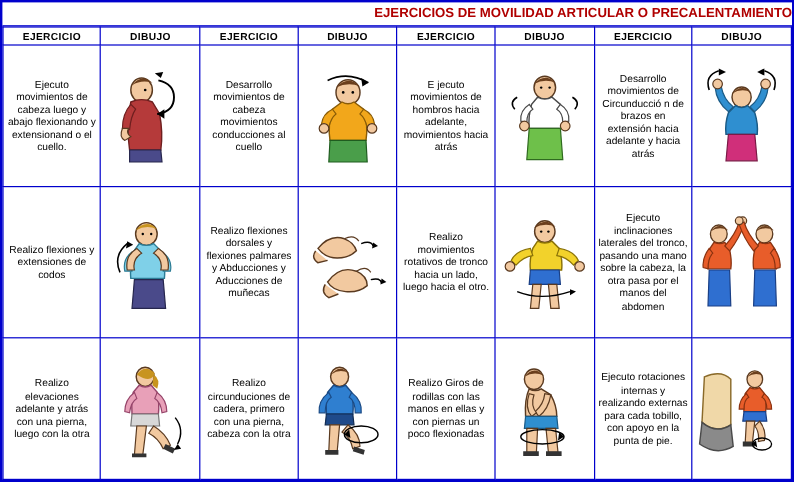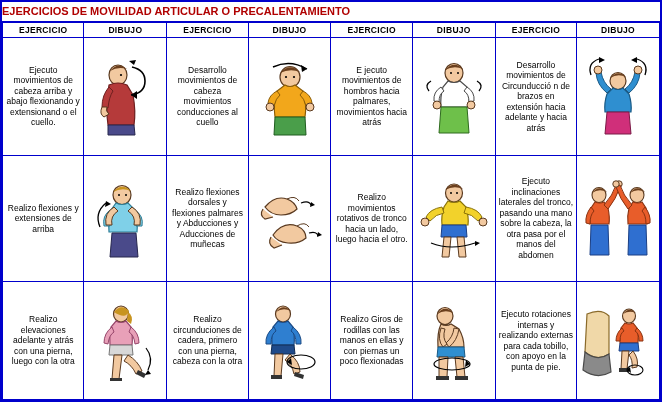--- a/index.html
+++ b/index.html
@@ -10,21 +10,21 @@
     overflow:hidden;
   }
   .sheet{
     width:662px;height:402px;
     box-sizing:border-box;
     border:2px solid #0000cc;
     background:#ffffff;
     display:flex;flex-direction:column;
   }
   .title{
-    text-align:left;
+    text-align:right;
     color:#b00000;
     font-weight:bold;
     font-size:11px;
     line-height:13px;
     padding:3px 0 3px 0;
     border-bottom:1px solid #0000cc;
   }
   .title .l1{display:block;}
   .title .l2{display:block;}
   table{
@@ -96,21 +96,21 @@
         <th>DIBUJO</th>
         <th>EJERCICIO</th>
         <th>DIBUJO</th>
         <th>EJERCICIO</th>
         <th>DIBUJO</th>
       </tr>
     </thead>
     <tbody>
 
       <tr>
-        <td class="txt">Ejecuto movimientos de cabeza arriba y abajo flexionando y extensionand o el cuello.</td>
+        <td class="txt">Ejecuto movimientos de cabeza luego y abajo flexionando y extensionand o el cuello.</td>
         <td class="draw">
           <div class="fig">
             <svg width="74" height="82" viewBox="0 0 74 82">
               <ellipse cx="30" cy="20" rx="9" ry="10" fill="#f2c9a0" stroke="#5a3a20" stroke-width="1.2"></ellipse>
               <path d="M22 16 q8 -10 17 -2 q-9 -3 -17 2z" fill="#6b3f1d"></path>
               <circle cx="33" cy="20" r="1.1" fill="#000"></circle>
               <path d="M21 30 q9 -4 18 0 l6 10 q3 16 1 30 l-26 0 q-3 -20 1 -40z" fill="#b53a3a" stroke="#6e1f1f" stroke-width="1.2"></path>
               <path d="M21 32 q-7 8 -7 20 l6 1 q1 -11 5 -17z" fill="#b53a3a" stroke="#6e1f1f" stroke-width="1"></path>
               <path d="M14 52 q-3 7 2 10 l5 -3 q-4 -3 -2 -7z" fill="#f2c9a0" stroke="#5a3a20" stroke-width="1"></path>
               <path d="M20 70 l26 0 l1 10 l-27 0z" fill="#4a4a8a" stroke="#26264d" stroke-width="1"></path>
@@ -134,21 +134,21 @@
               <path d="M50 36 q8 4 9 12 l-6 3 q-2 -8 -6 -11z" fill="#f2a71b" stroke="#8a5c07" stroke-width="1"></path>
               <circle cx="17" cy="52" r="4" fill="#f2c9a0" stroke="#5a3a20" stroke-width="1"></circle>
               <circle cx="57" cy="52" r="4" fill="#f2c9a0" stroke="#5a3a20" stroke-width="1"></circle>
               <path d="M22 62 l30 0 l1 18 l-32 0z" fill="#4a9e4a" stroke="#1f5c1f" stroke-width="1"></path>
               <path d="M20 12 q17 -8 34 2" fill="none" stroke="#000" stroke-width="1.4"></path>
               <path d="M54 14 l-6 -4 l1 7z" fill="#000"></path>
             </svg>
           </div>
         </td>
 
-        <td class="txt">E jecuto movimientos de hombros hacia palmares, movimientos hacia atrás</td>
+        <td class="txt">E jecuto movimientos de hombros hacia adelante, movimientos hacia atrás</td>
         <td class="draw">
           <div class="fig">
             <svg width="74" height="82" viewBox="0 0 74 82">
               <ellipse cx="37" cy="18" rx="9" ry="9.5" fill="#f2c9a0" stroke="#5a3a20" stroke-width="1.2"></ellipse>
               <path d="M28 15 q9 -10 18 -1 q-9 -4 -18 1z" fill="#6b3f1d"></path>
               <circle cx="34" cy="18" r="1" fill="#000"></circle>
                 <circle cx="41" cy="18" r="1" fill="#000"></circle>
               <path d="M31 26 q6 3 12 0 l7 6 q3 11 2 20 l-28 0 q-1 -10 2 -20z" fill="#ffffff" stroke="#4a4a4a" stroke-width="1.2"></path>
               <path d="M24 32 q-8 5 -7 14 l5 1 q0 -8 5 -11z" fill="#ffffff" stroke="#4a4a4a" stroke-width="1"></path>
               <path d="M50 32 q8 5 7 14 l-5 1 q0 -8 -5 -11z" fill="#ffffff" stroke="#4a4a4a" stroke-width="1"></path>
@@ -176,21 +176,21 @@
               <path d="M10 20 q-4 -12 8 -16" fill="none" stroke="#000" stroke-width="1.3"></path>
               <path d="M18 2 l6 3 l-6 3z" fill="#000"></path>
               <path d="M64 20 q4 -12 -8 -16" fill="none" stroke="#000" stroke-width="1.3"></path>
               <path d="M56 2 l-6 3 l6 3z" fill="#000"></path>
             </svg>
           </div>
         </td>
       </tr>
 
       <tr>
-        <td class="txt">Realizo flexiones y extensiones de arriba</td>
+        <td class="txt">Realizo flexiones y extensiones de codos</td>
         <td class="draw">
           <div class="fig">
             <svg width="74" height="82" viewBox="0 0 74 82">
               <ellipse cx="34" cy="18" rx="9" ry="9.5" fill="#f2c9a0" stroke="#5a3a20" stroke-width="1.2"></ellipse>
               <path d="M25 15 q9 -10 18 -1 q-9 -4 -18 1z" fill="#c8941f"></path>
               <circle cx="31" cy="18" r="1" fill="#000"></circle>
                 <circle cx="38" cy="18" r="1" fill="#000"></circle>
               <path d="M28 26 q6 3 12 0 l7 7 q3 12 2 22 l-28 0 q-1 -12 2 -22z" fill="#7fd0e8" stroke="#2d7d96" stroke-width="1.2"></path>
               <path d="M22 33 q-8 6 -6 16 l6 0 q-1 -9 4 -12z" fill="#7fd0e8" stroke="#2d7d96" stroke-width="1"></path>
               <path d="M47 33 q9 6 7 16 l-6 0 q1 -9 -4 -12z" fill="#7fd0e8" stroke="#2d7d96" stroke-width="1"></path>

